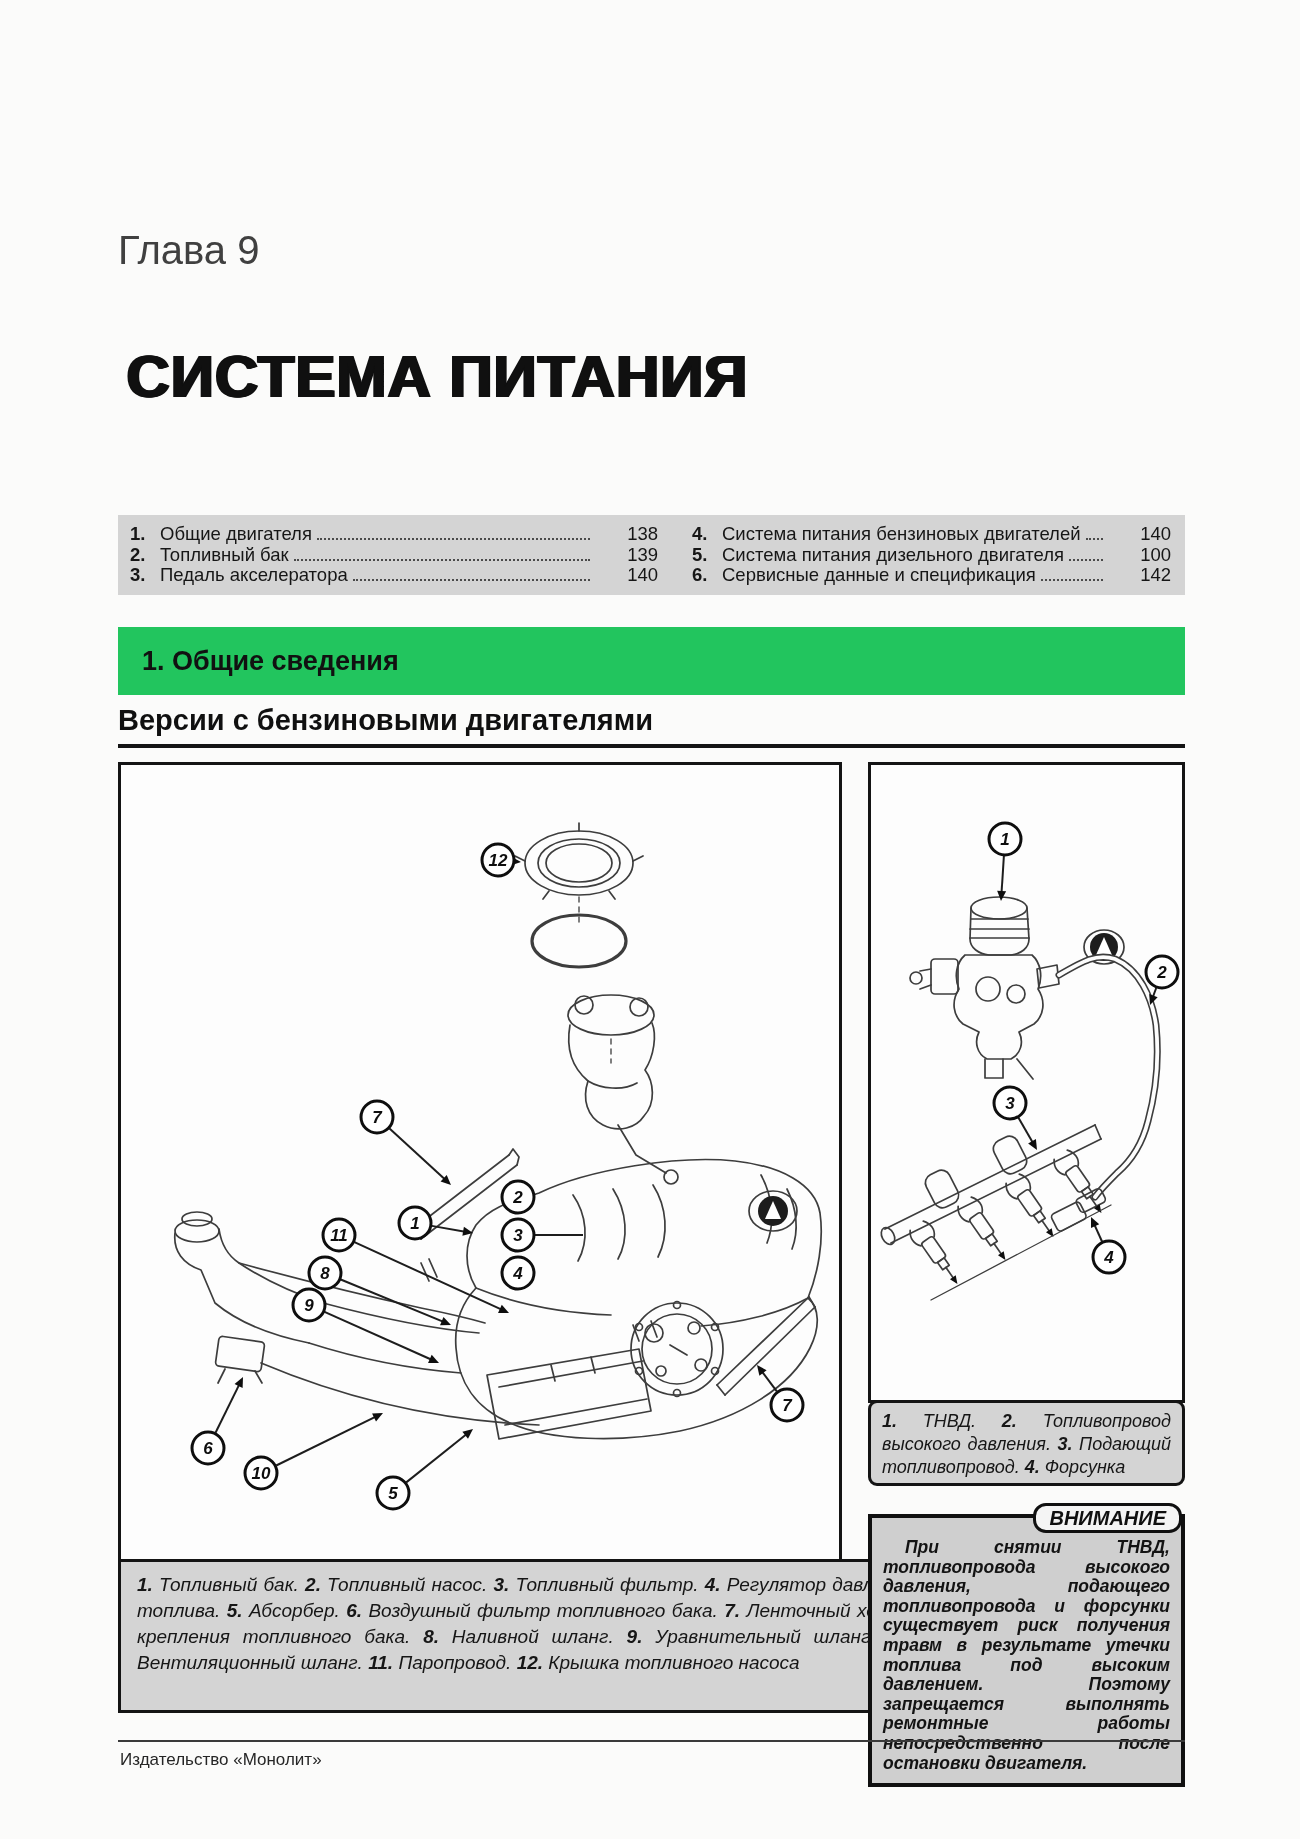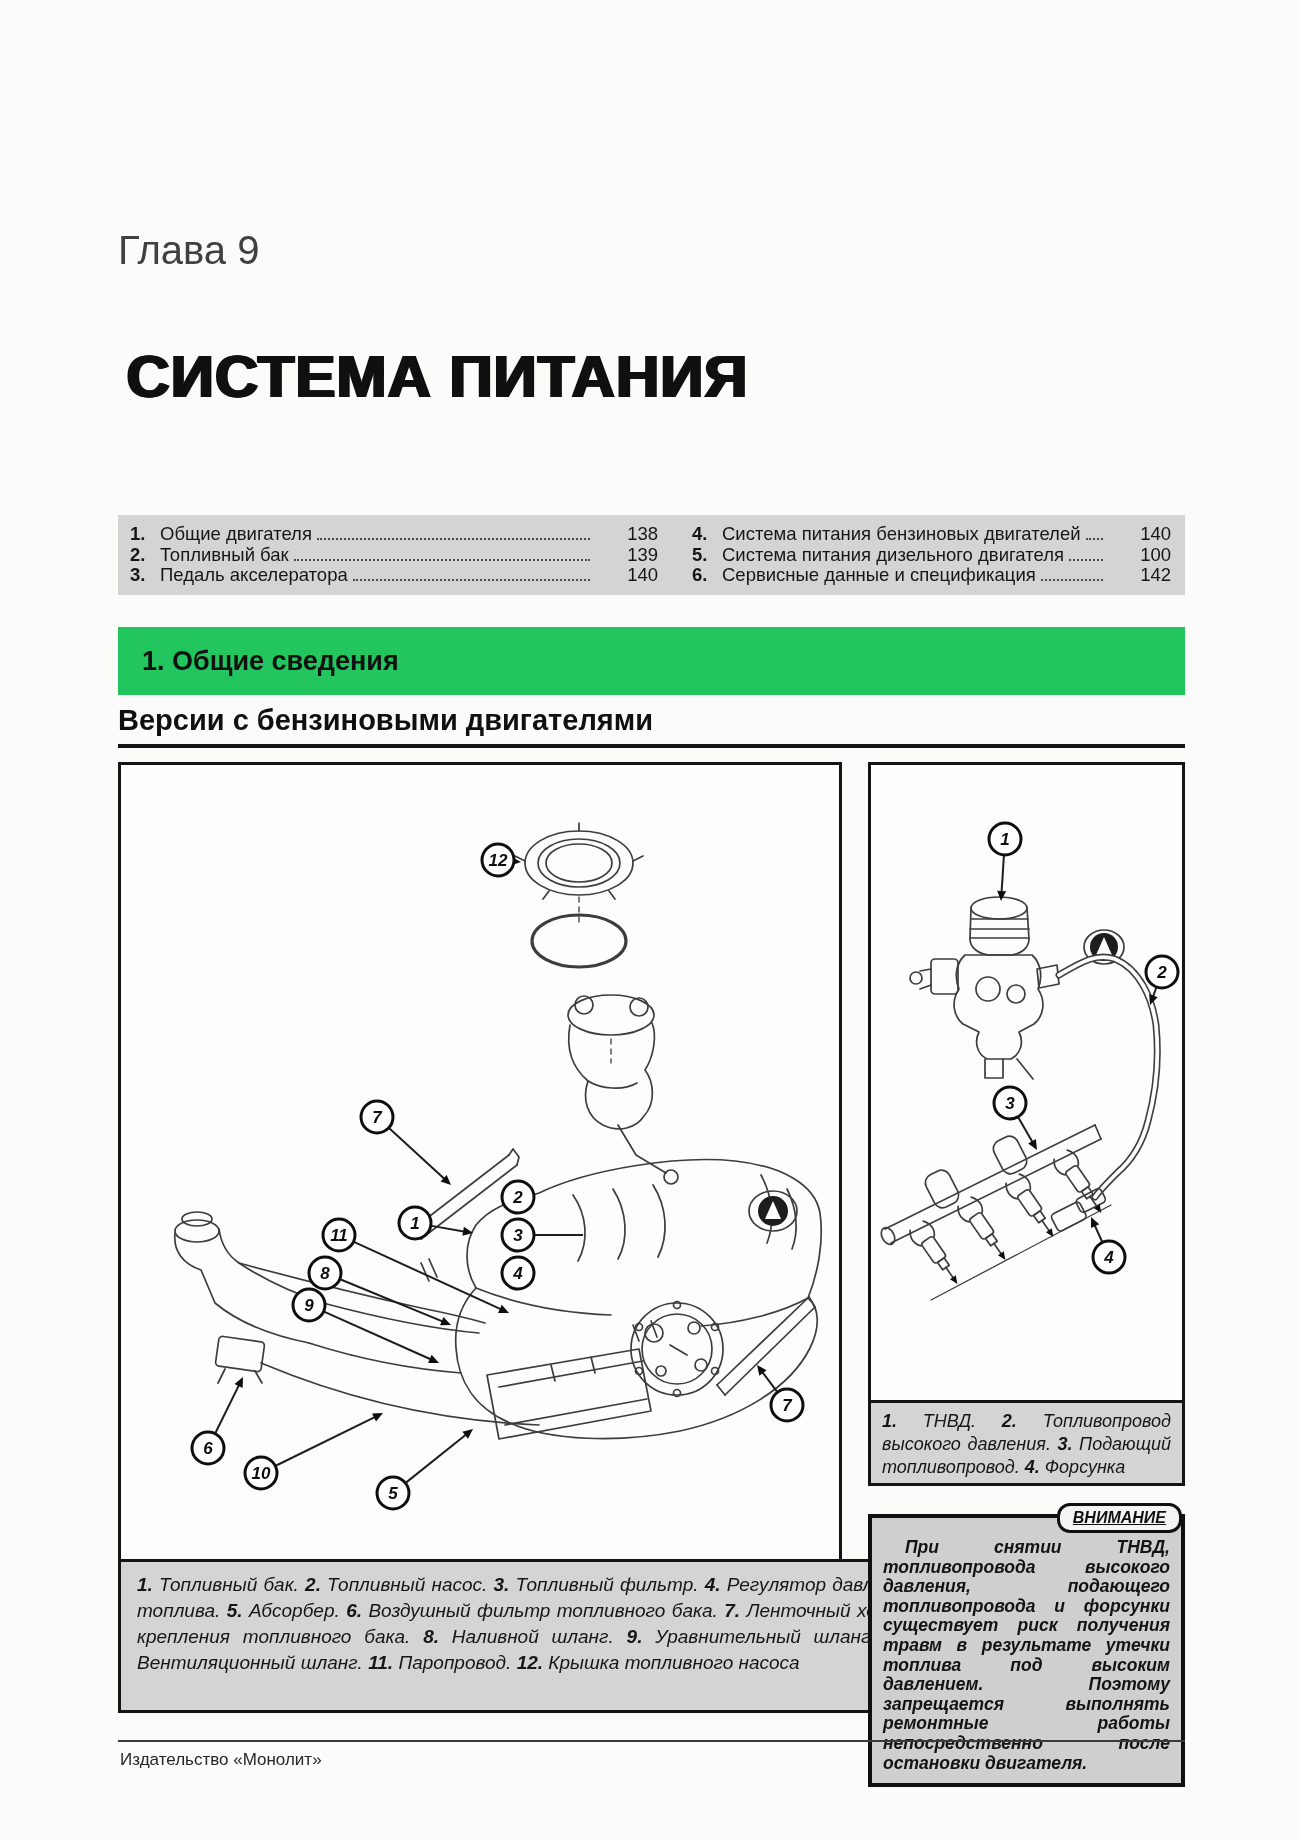--- a/index.html
+++ b/index.html
@@ -47,33 +47,32 @@
   .caption{
     position:absolute;background:#d4d4d4;border:3px solid #141414;box-sizing:border-box;
     font-style:italic;color:#161616;text-align:justify;
   }
   .caption-left{
     left:118px;top:1559px;width:816px;height:154px;
     padding:10px 16px;font-size:19px;line-height:26px;
   }
   .caption-right{
     left:868px;top:1400px;width:317px;height:86px;
-    padding:7px 11px;font-size:18px;line-height:23px;
+    padding:7px 11px;font-size:18px;line-height:23px;border-radius:9px;
   }
   .warning{
     position:absolute;left:868px;top:1514px;width:317px;
     background:#cfcfcf;border:4px solid #101010;box-sizing:border-box;
     padding:20px 11px 10px 11px;
   }
   .warning-badge{
     position:absolute;top:-15px;right:-1px;
     background:#f4f4f4;border:3px solid #101010;border-radius:13px;
-    padding:0 13px;font-size:16px;font-weight:bold;font-style:italic;line-height:24px;
+    padding:0 13px;font-size:20px;font-weight:bold;font-style:italic;line-height:24px;
     color:#101010;
-    text-decoration:underline;
   }
   .warning-text{
     font-size:17.5px;line-height:19.6px;font-weight:bold;font-style:italic;
     text-align:justify;text-indent:22px;color:#131313;
   }
   .footer-rule{position:absolute;left:118px;top:1740px;width:1067px;height:2px;background:#3a3a3a;}
   .footer{position:absolute;left:120px;top:1750px;font-size:17px;color:#262626;}
   
   .art{stroke:#3d3d3d;fill:none;stroke-width:1.7;stroke-linecap:round;stroke-linejoin:round;}
   .tube-outer{stroke:#3d3d3d;stroke-width:7;fill:none;}

